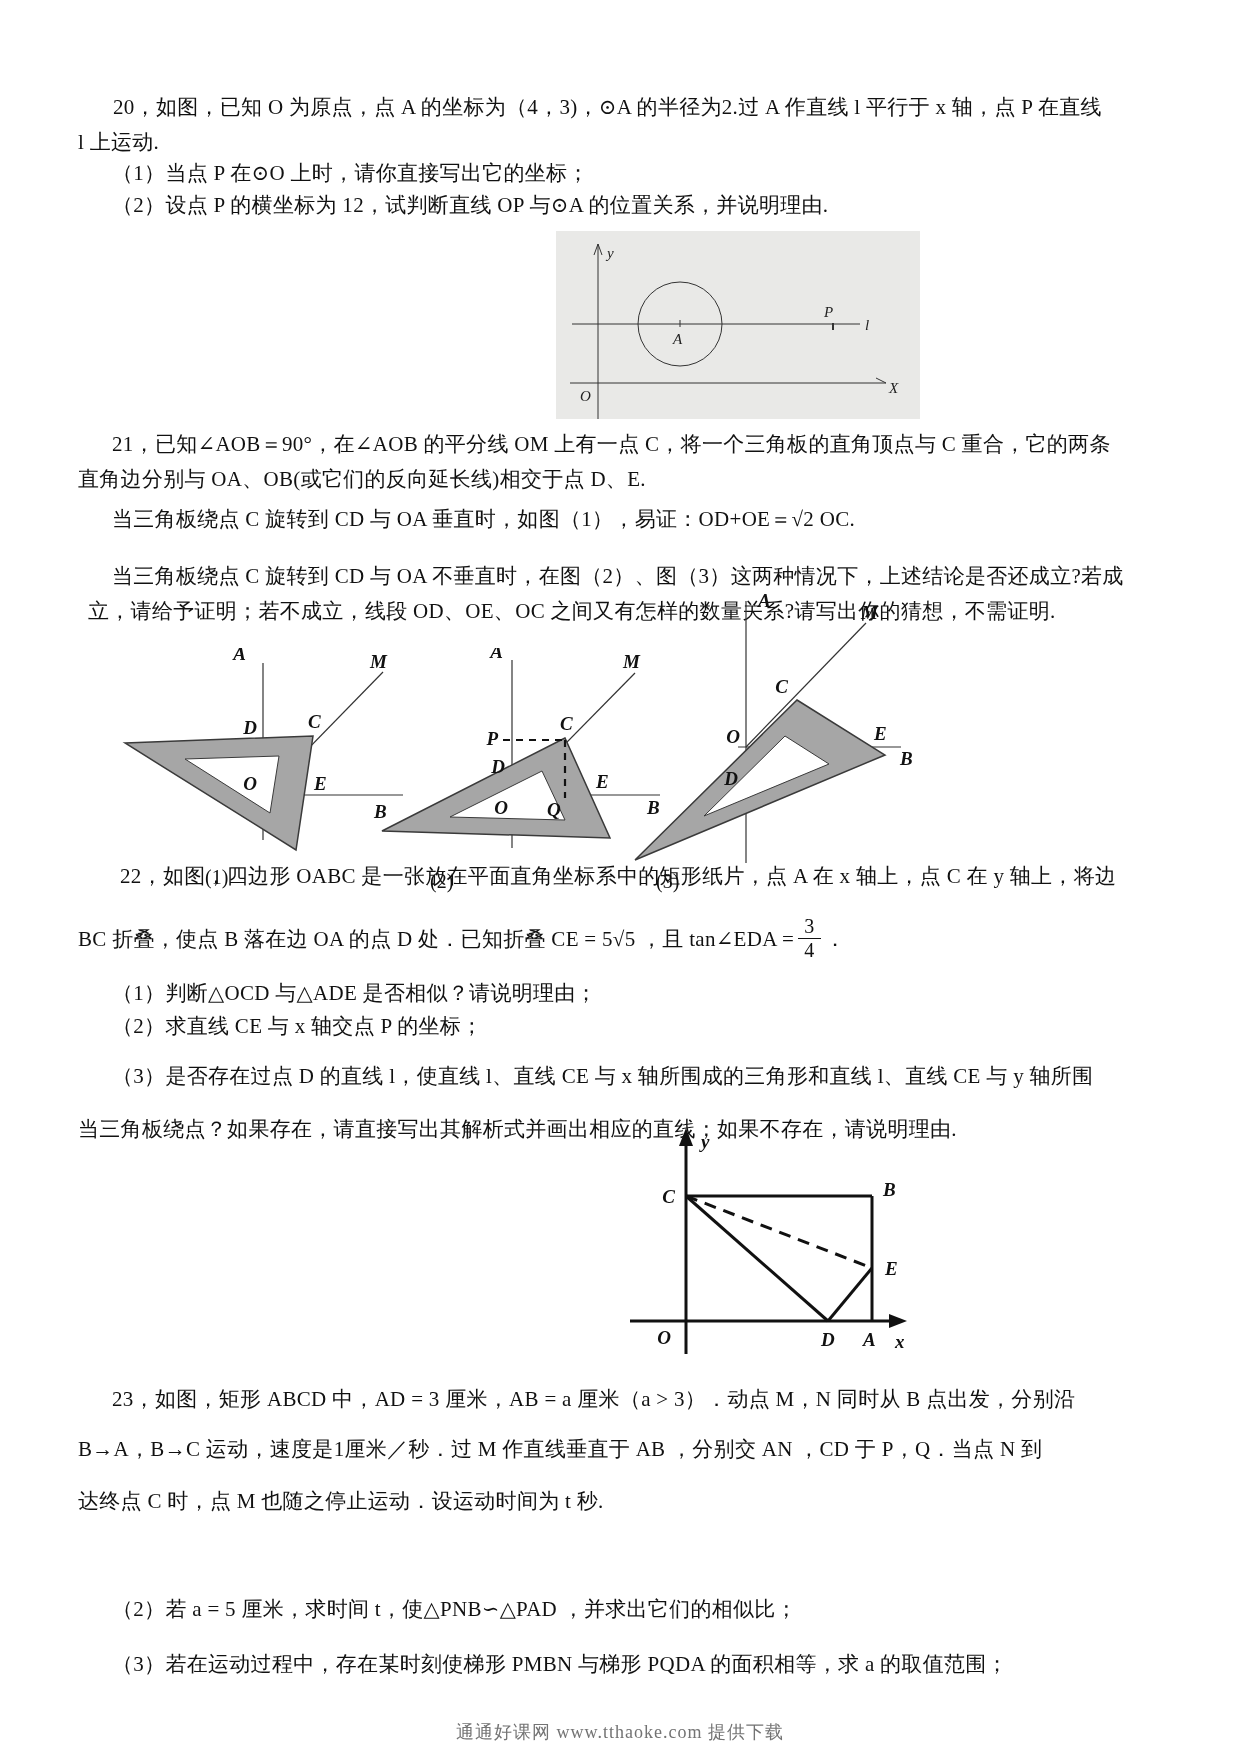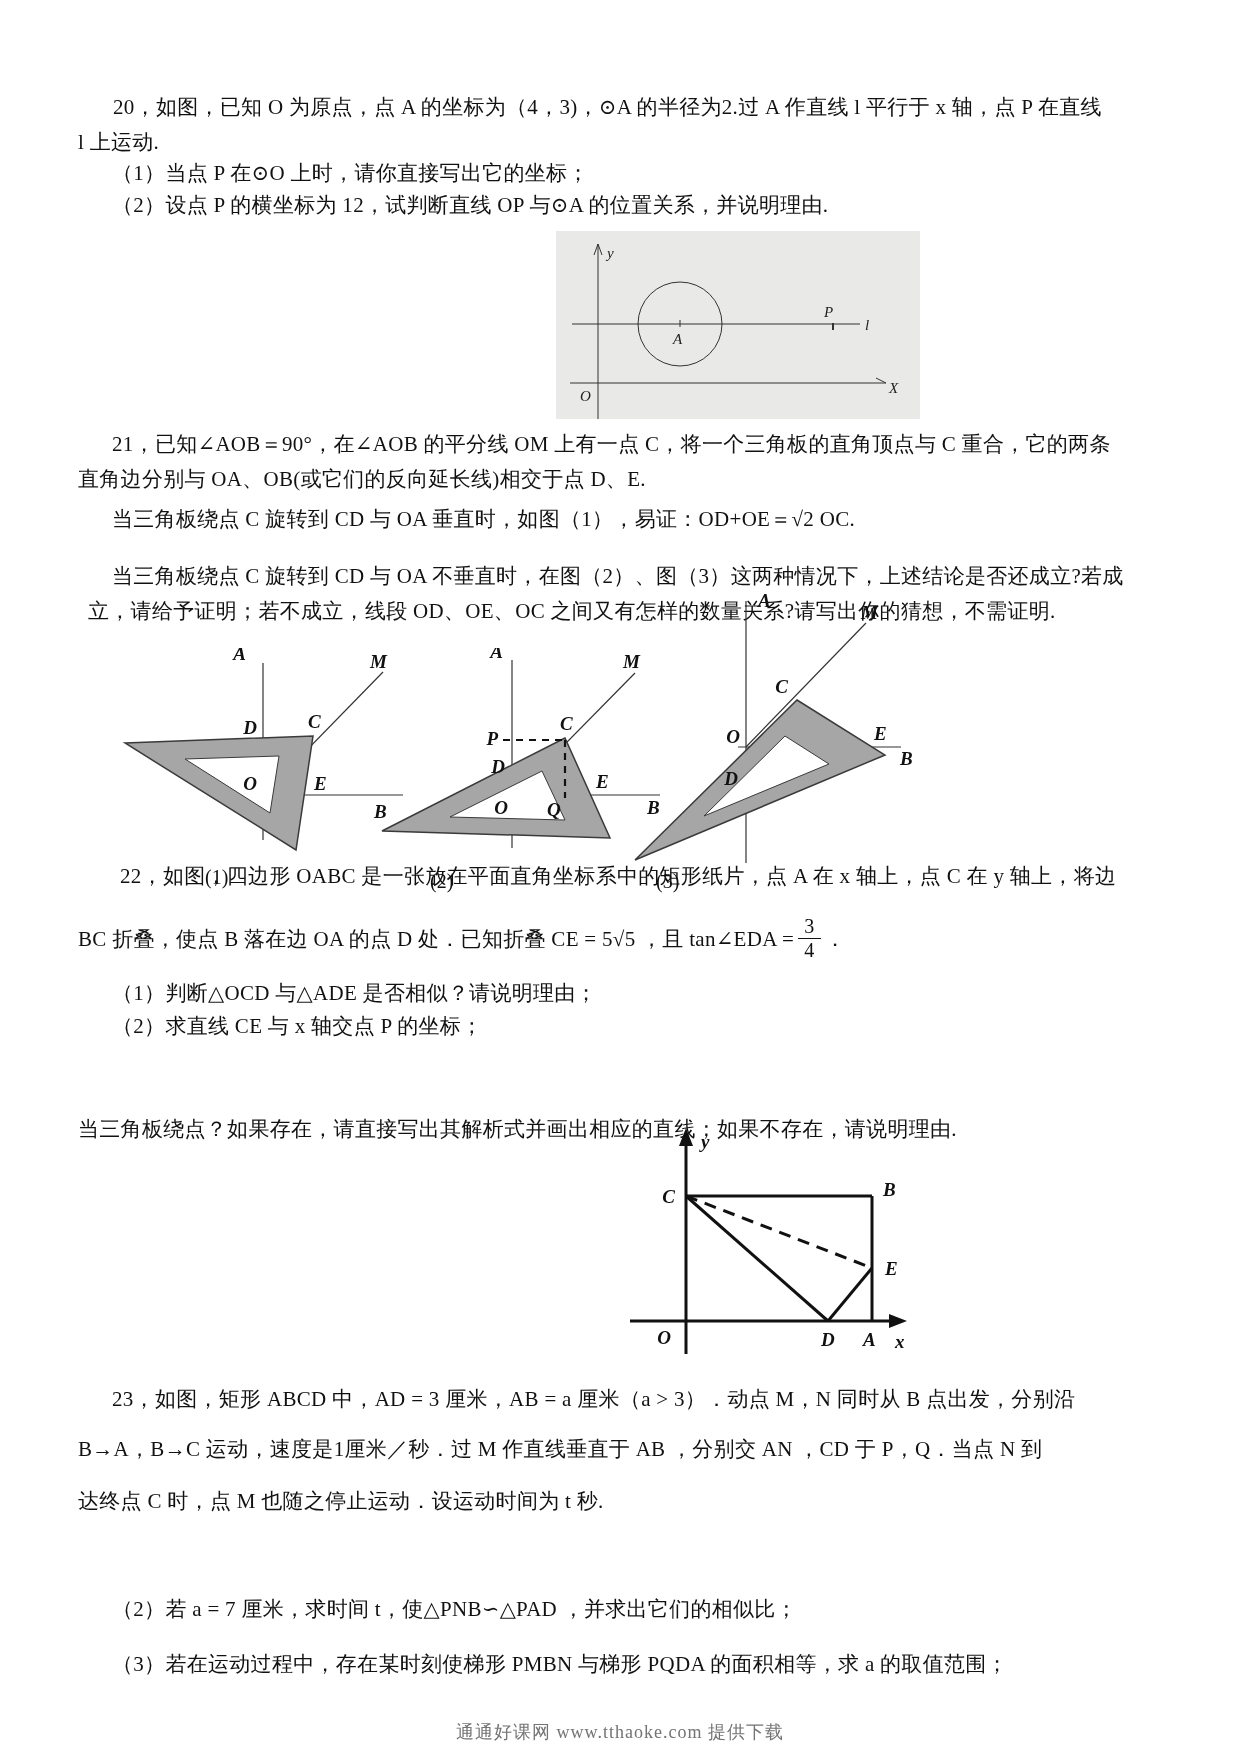--- a/index.html
+++ b/index.html
@@ -173,20 +173,21 @@
   <div class="fracline" style="left:78px;top:908px;justify-content:center;">
     <span>BC 折叠，使点 B 落在边 OA 的点 D 处．已知折叠 CE = 5√5 ，且 tan∠EDA = </span>
     <span class="frac">
       <span class="num">3</span>
       <span class="den">4</span>
     </span>
     <span>．</span>
   </div>
   <div class="tline" style="left:112px;top:972px;">（1）判断△OCD 与△ADE 是否相似？请说明理由；</div>
   <div class="tline" style="left:112px;top:1005px;">（2）求直线 CE 与 x 轴交点 P 的坐标；</div>
+  <div class="tline" style="left:112px;top:1055px;">（3）是否存在过点 D 的直线 l，使直线 l、直线 CE 与 x 轴所围成的三角形和直线 l、直线 CE 与 y 轴所围</div>
   <div class="tline" style="left:78px;top:1108px;">当三角板绕点？如果存在，请直接写出其解析式并画出相应的直线；如果不存在，请说明理由.</div>
 
   <svg class="fig" style="left:575px;top:1118px;" width="345" height="235">
 
     <g stroke="#111" stroke-width="3" fill="none">
       <line x1="111" y1="10" x2="111" y2="228"></line>
     </g>
     <polygon points="111,2 104,20 118,20" fill="#111"></polygon>
     <text class="figlbl" x="126" y="22">y</text>
 
@@ -207,18 +208,18 @@
     <text class="figlbl" x="308" y="70">B</text>
     <text class="figlbl" x="310" y="149">E</text>
     <text class="figlbl" x="96" y="218" text-anchor="end">O</text>
     <text class="figlbl" x="246" y="220">D</text>
     <text class="figlbl" x="288" y="220">A</text>
   </svg>
 
   <div class="tline" style="left:112px;top:1378px;">23，如图，矩形 ABCD 中，AD = 3 厘米，AB = a 厘米（a &gt; 3）．动点 M，N  同时从 B 点出发，分别沿</div>
   <div class="tline" style="left:78px;top:1428px;">B→A，B→C 运动，速度是1厘米／秒．过 M 作直线垂直于 AB ，分别交 AN ，CD 于 P，Q．当点 N 到</div>
   <div class="tline" style="left:78px;top:1480px;">达终点 C 时，点 M 也随之停止运动．设运动时间为 t 秒.</div>
-  <div class="tline" style="left:112px;top:1588px;">（2）若 a = 7 厘米，求时间 t，使△PNB∽△PAD ，并求出它们的相似比；</div>
+  <div class="tline" style="left:112px;top:1588px;">（2）若 a = 5 厘米，求时间 t，使△PNB∽△PAD ，并求出它们的相似比；</div>
   <div class="tline" style="left:112px;top:1643px;">（3）若在运动过程中，存在某时刻使梯形 PMBN 与梯形 PQDA 的面积相等，求 a 的取值范围；</div>
 
   <div class="footer" style="top:1712px;">通通好课网  www.tthaoke.com 提供下载</div>
 
 </div>
 
 </body></html>

